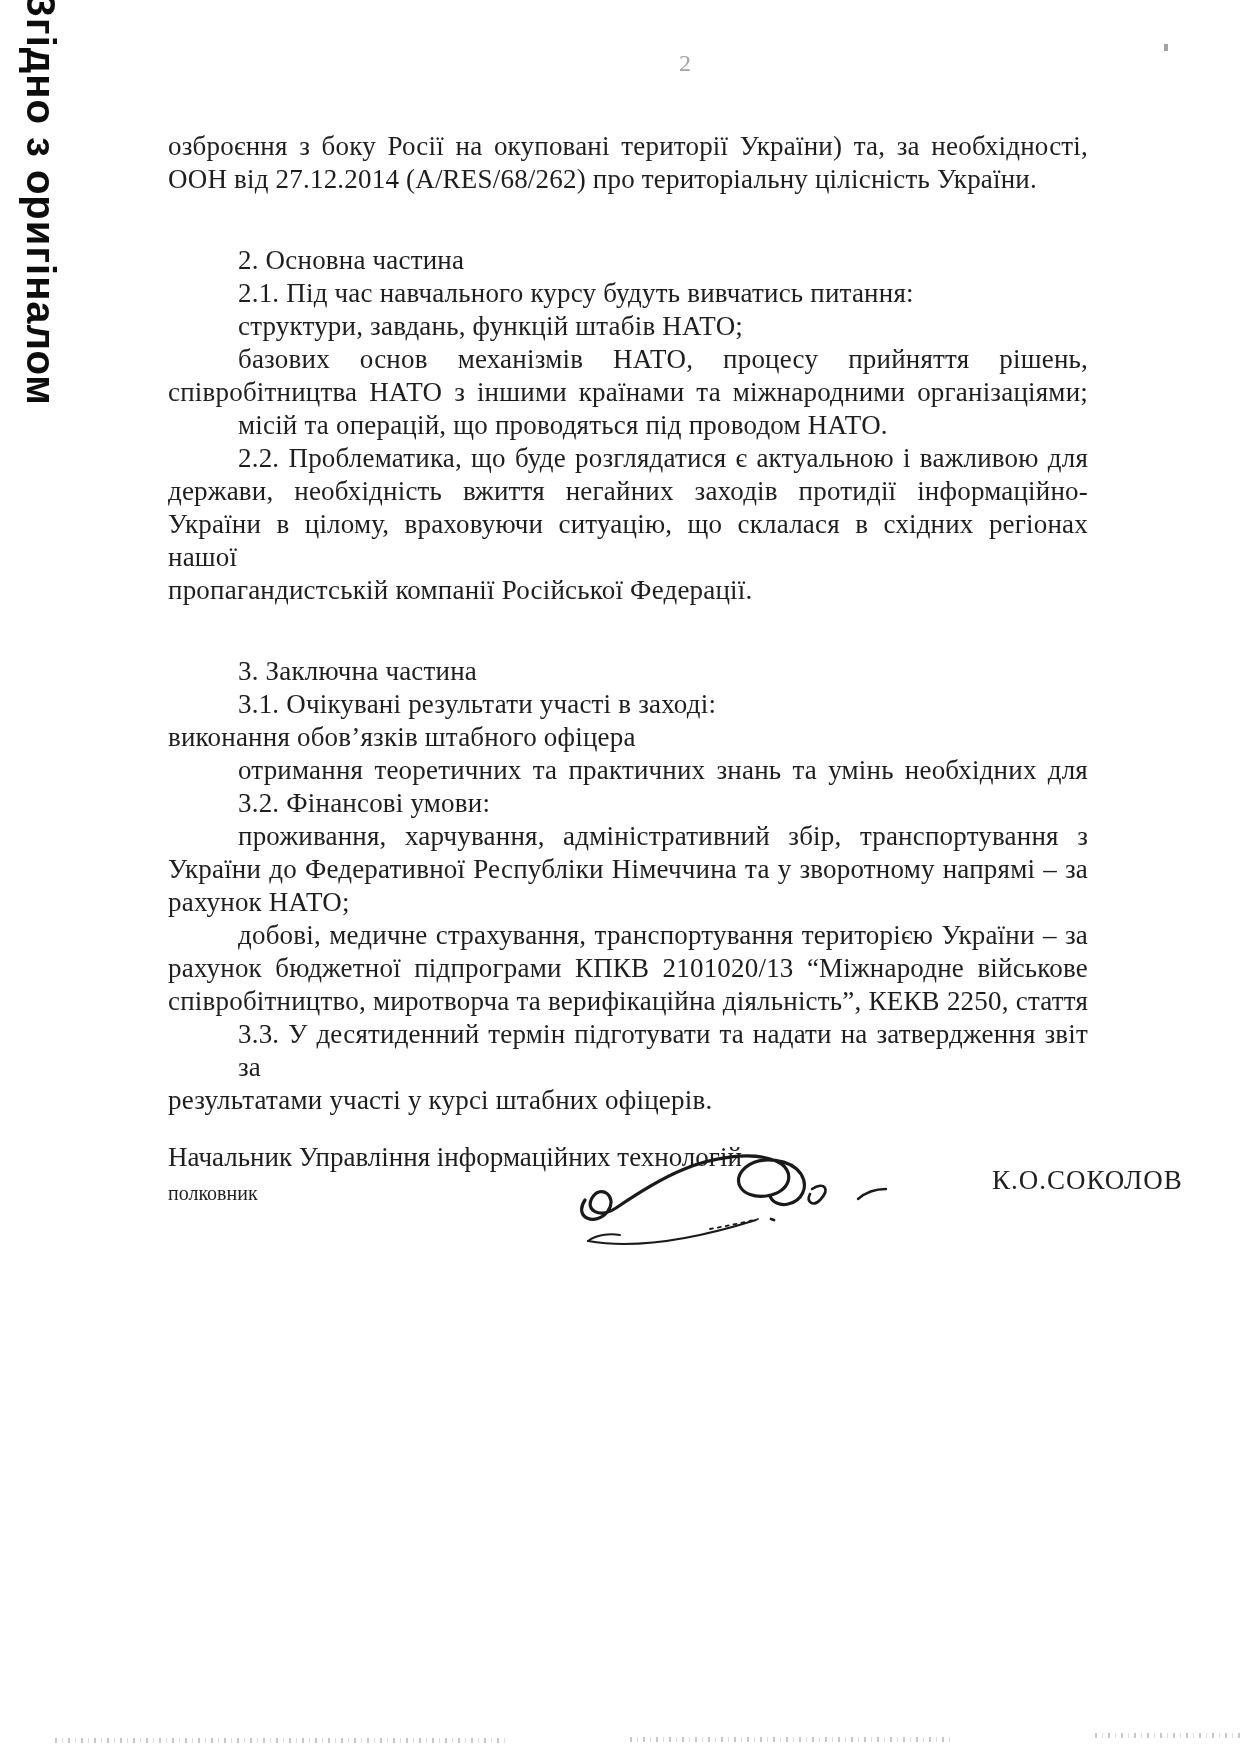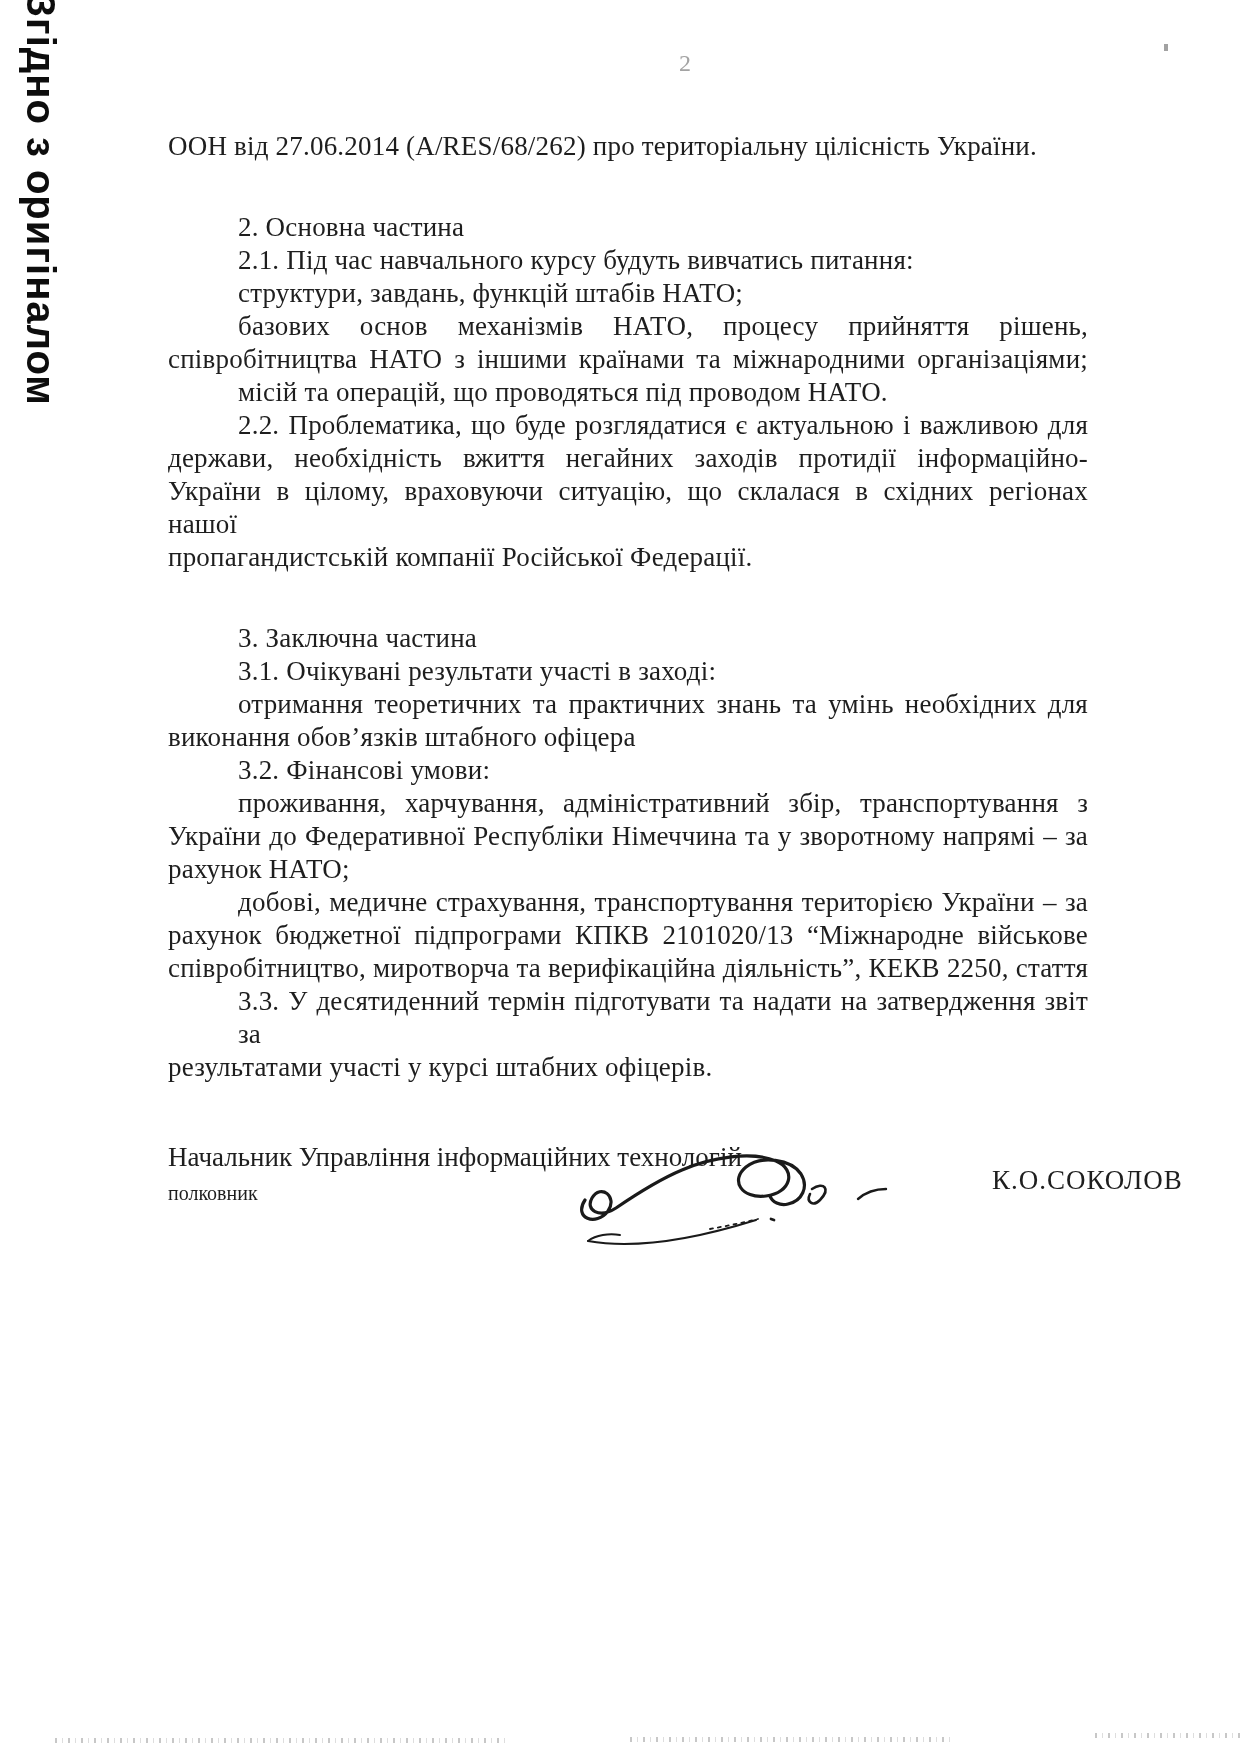--- a/index.html
+++ b/index.html
@@ -71,35 +71,36 @@
 
 <div class="page">
 
   <div class="stamp">Згідно з оригіналом</div>
 
   <div class="page-number">2</div>
 
   <div class="speck"></div>
 
   <div class="doc-body">
-      <div class="line">ООН від 27.06.2014 (A/RES/68/262) про територіальну цілісність України.</div>
+      <div class="line justify">озброєння з боку Росії на окуповані території України) та, за необхідності,</div>
+      <div class="line">ООН від 27.12.2014 (A/RES/68/262) про територіальну цілісність України.</div>
       <div class="line indent gap-before">2. Основна частина</div>
       <div class="line indent">2.1. Під час навчального курсу будуть вивчатись питання:</div>
       <div class="line indent">структури, завдань, функцій штабів НАТО;</div>
       <div class="line indent justify">базових основ механізмів НАТО, процесу прийняття рішень,</div>
       <div class="line justify">співробітництва НАТО з іншими країнами та міжнародними організаціями;</div>
       <div class="line indent">місій та операцій, що проводяться під проводом НАТО.</div>
       <div class="line indent justify">2.2. Проблематика, що буде розглядатися є актуальною і важливою для</div>
       <div class="line justify">держави, необхідність вжиття негайних заходів протидії інформаційно-</div>
       <div class="line justify">України в цілому, враховуючи ситуацію, що склалася в східних регіонах нашої</div>
       <div class="line">пропагандистській компанії Російської Федерації.</div>
       <div class="line indent gap-before">3. Заключна частина</div>
       <div class="line indent">3.1. Очікувані результати участі в заході:</div>
+      <div class="line">виконання обов’язків штабного офіцера</div>
       <div class="line indent justify">отримання теоретичних та практичних знань та умінь необхідних для</div>
-      <div class="line">виконання обов’язків штабного офіцера</div>
       <div class="line indent">3.2. Фінансові умови:</div>
       <div class="line indent justify">проживання, харчування, адміністративний збір, транспортування з</div>
       <div class="line justify">України до Федеративної Республіки Німеччина та у зворотному напрямі – за</div>
       <div class="line">рахунок НАТО;</div>
       <div class="line indent justify">добові, медичне страхування, транспортування територією України – за</div>
       <div class="line justify">рахунок бюджетної підпрограми КПКВ 2101020/13 “Міжнародне військове</div>
       <div class="line justify">співробітництво, миротворча та верифікаційна діяльність”, КЕКВ 2250, стаття</div>
       <div class="line indent justify">3.3. У десятиденний термін підготувати та надати на затвердження звіт за</div>
       <div class="line">результатами участі у курсі штабних офіцерів.</div>
     </div>

